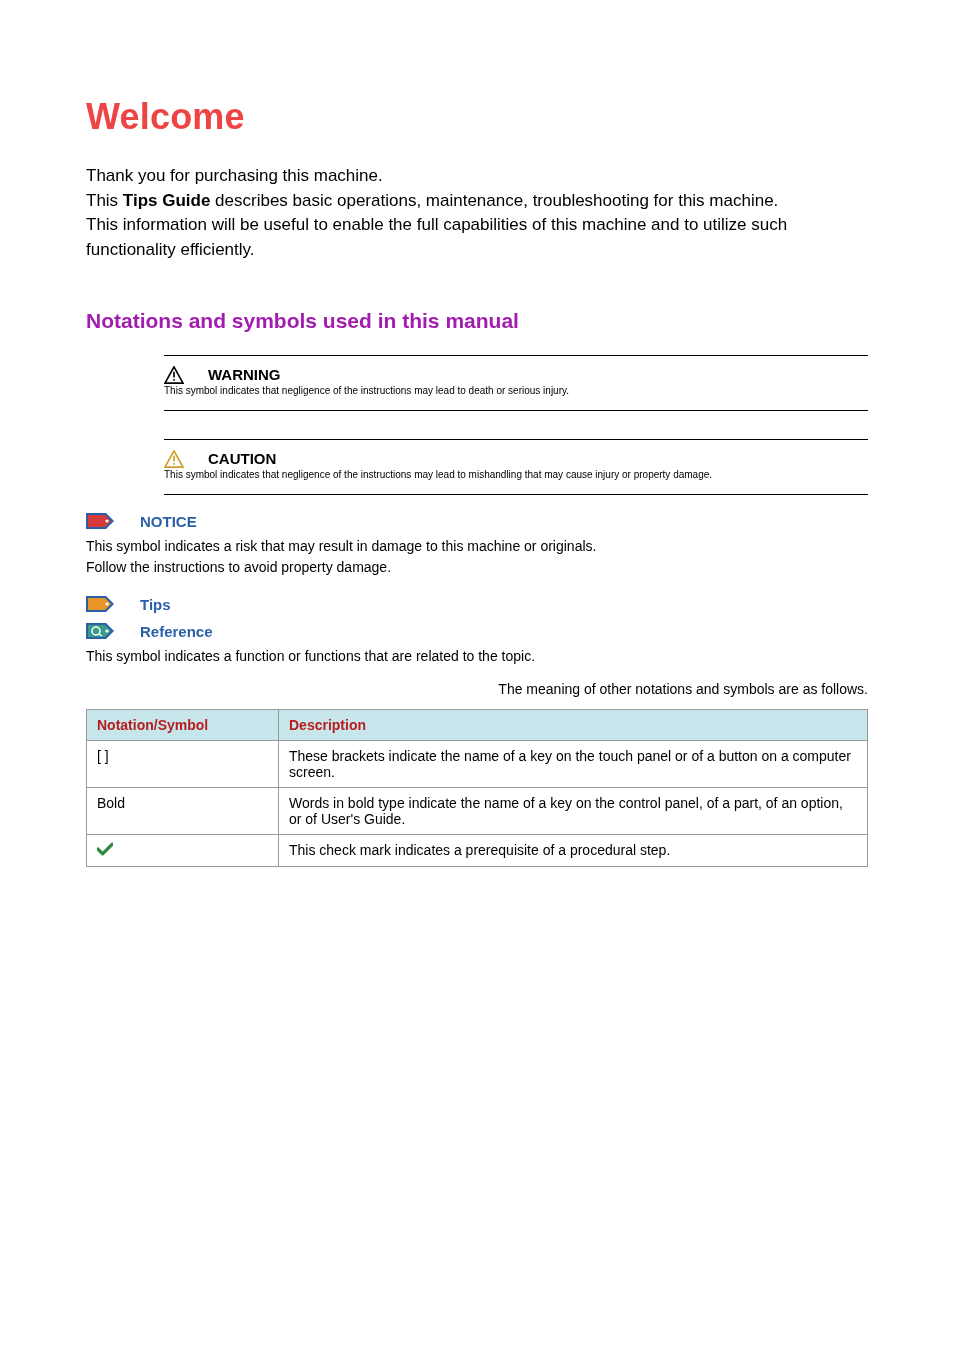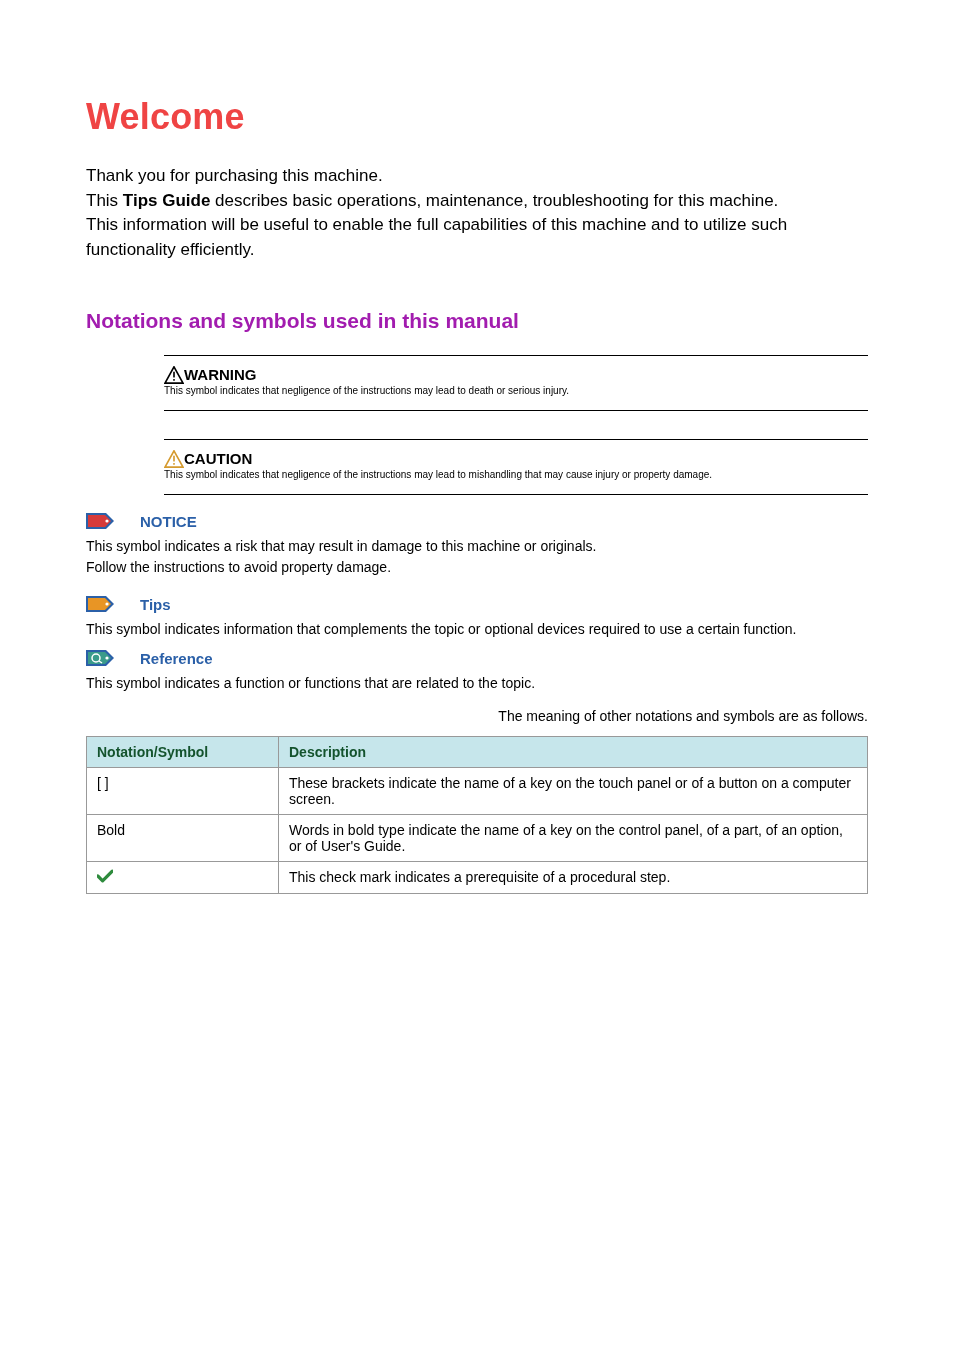--- a/index.html
+++ b/index.html
@@ -38,21 +38,21 @@
     margin-bottom: 16px;
   }
   .rule {
     border: none;
     border-top: 1px solid #000;
     margin: 0;
   }
   .callout-head {
     display: flex;
     align-items: flex-start;
-    gap: 0;
+    gap: 24px;
     padding-top: 10px;
     margin-bottom: 0px;
   }
   .callout-head svg { flex: 0 0 auto; }
   .callout-label {
     font-weight: bold;
     font-size: 15px;
   }
   .callout-body {
     font-size: 10px;
@@ -91,21 +91,21 @@
     font-size: 14px;
   }
   .tbl th, .tbl td {
     border: 1px solid #999;
     padding: 7px 10px;
     text-align: left;
     vertical-align: top;
   }
   .tbl th {
     background: #c6e6eb;
-    color: #14532d;
+    color: #b91c1c;
     font-weight: bold;
     font-size: 14px;
   }
   .tbl .col-a { width: 192px; }
   .check-svg { display:inline-block; }
   b.kw { font-weight: normal; }
 </style>
 </head>
 <body>
 
@@ -166,21 +166,20 @@
 
   <div class="inline-callout">
     <div class="inline-head">
       <svg class="tag-icon" width="28" height="16" viewBox="0 0 28 16">
         <polygon points="0,0 20,0 28,8 20,16 0,16" fill="#2b60a8"></polygon>
         <polygon points="2,2 19,2 25,8 19,14 2,14" fill="#e89525"></polygon>
         <circle cx="21" cy="8" r="1.6" fill="#fff"></circle>
       </svg>
       <span class="inline-label">Tips</span>
     </div>
-    <div class="inline-body">This symbol indicates information that complements the topic or optional devices required to use a certain function.</div>
   </div>
 
   <div class="inline-callout" style="margin-top:10px;">
     <div class="inline-head">
       <svg class="tag-icon" width="28" height="16" viewBox="0 0 28 16">
         <polygon points="0,0 20,0 28,8 20,16 0,16" fill="#2b60a8"></polygon>
         <polygon points="2,2 19,2 25,8 19,14 2,14" fill="#3a9b8a"></polygon>
         <circle cx="10" cy="8" r="4" fill="none" stroke="#fff" stroke-width="1.5"></circle>
         <line x1="13" y1="11" x2="16" y2="13" stroke="#fff" stroke-width="1.5"></line>
         <circle cx="21" cy="8" r="1.6" fill="#fff"></circle>

